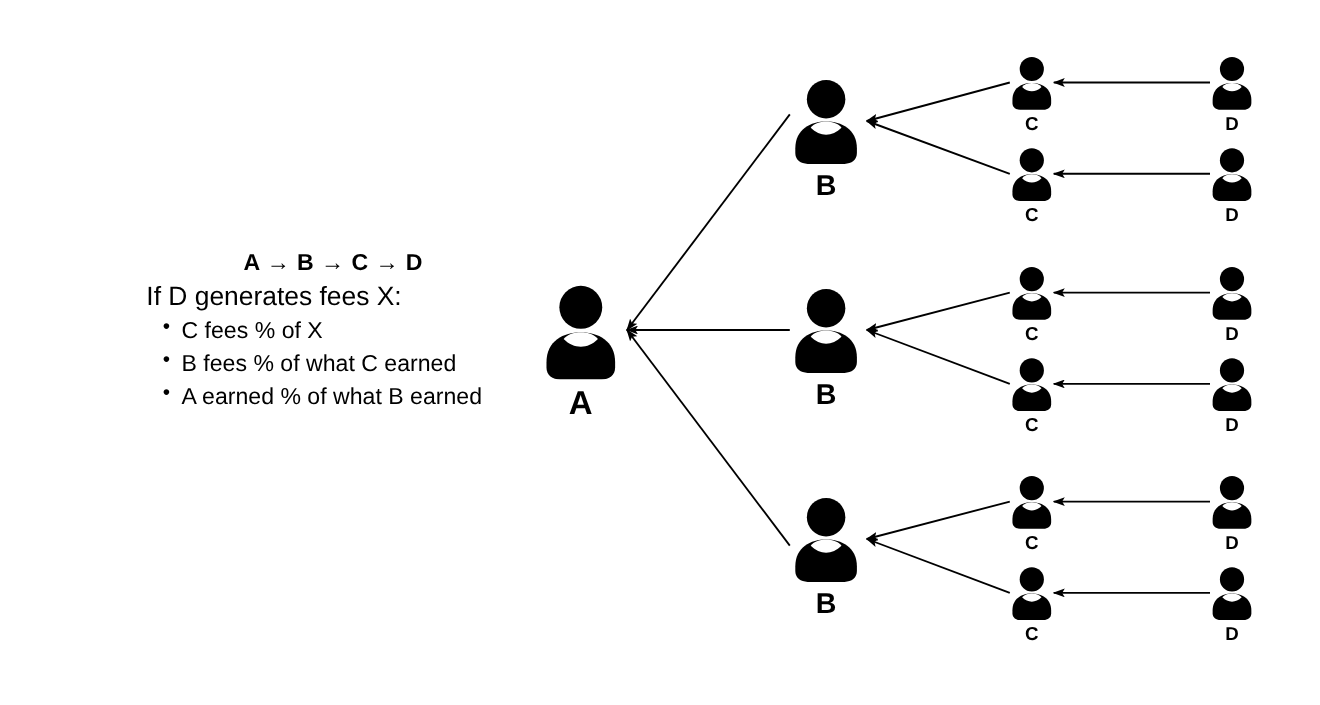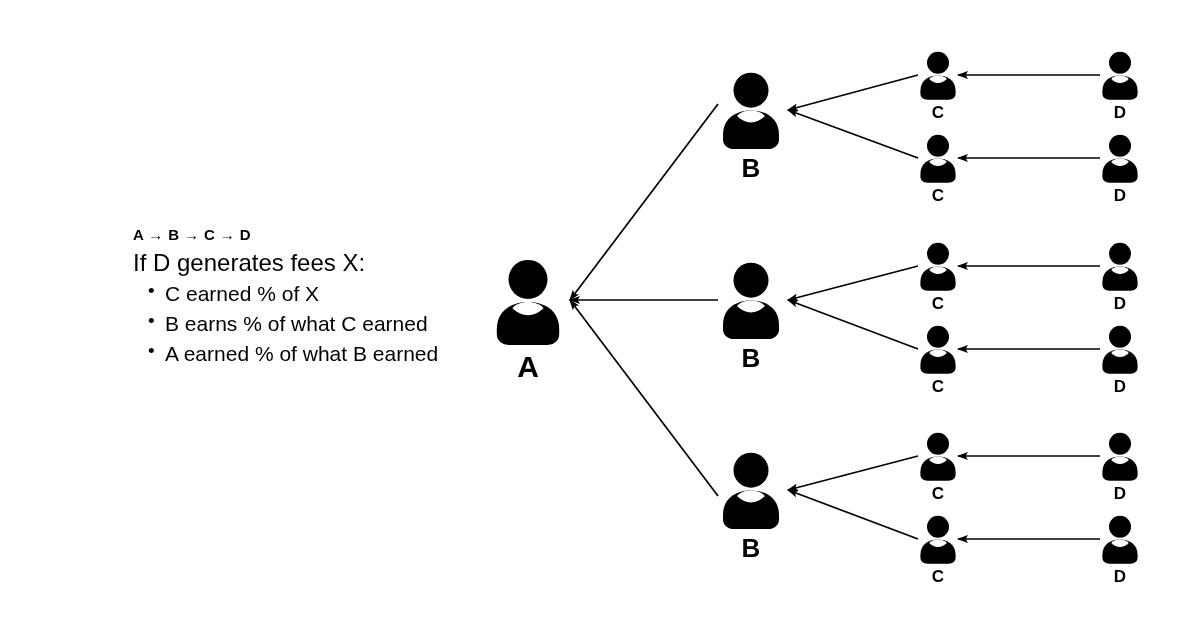--- a/index.html
+++ b/index.html
@@ -25,26 +25,27 @@
   }
 
   
   .explainer {
     position: absolute;
     left: 133px;
     top: 226px;
     width: 340px;
   }
   .explainer-chain {
-    font-size: 15px;
+    font-size: 21px;
     font-weight: bold;
     letter-spacing: 0.4px;
     line-height: 1.25;
     margin: 0 0 2px 0;
     white-space: nowrap;
+    text-align: center;
   }
   .explainer-lead {
     font-size: 24px;
     font-weight: normal;
     line-height: 1.3;
     margin: 0 0 1px 0;
     white-space: nowrap;
   }
   .explainer-list {
     list-style: none;
@@ -109,22 +110,22 @@
       <line x1="718" y1="104" x2="570" y2="300" stroke="#000000" stroke-width="1.7" marker-end="url(#arrowhead)"></line>
       <line x1="718" y1="300" x2="570" y2="300" stroke="#000000" stroke-width="1.7" marker-end="url(#arrowhead)"></line>
       <line x1="718" y1="496" x2="570" y2="300" stroke="#000000" stroke-width="1.7" marker-end="url(#arrowhead)"></line>
     </g>
 </svg>
 
 <div class="explainer">
   <p class="explainer-chain">A → B → C → D</p>
   <p class="explainer-lead">If D generates fees X:</p>
   <ul class="explainer-list" id="explainer-bullets">
-      <li>C earned % of X</li>
-      <li>B earns % of what C earned</li>
+      <li>C fees % of X</li>
+      <li>B fees % of what C earned</li>
       <li>A earned % of what B earned</li>
     </ul>
 </div>
 
 <div id="node-layer">
     <div class="node size-a" style="left: 489px; top: 259px;">
       <span>
         <svg width="78" height="86" viewBox="0 0 100 110">
           <circle cx="50" cy="26" r="25" fill="#000"></circle>
           <path d="M50 55 C30 55 10 65 10 90 L10 96 C10 105 17 110 26 110 L74 110 C83 110 90 105 90 96 L90 90 C90 65 70 55 50 55 Z" fill="#000"></path>

